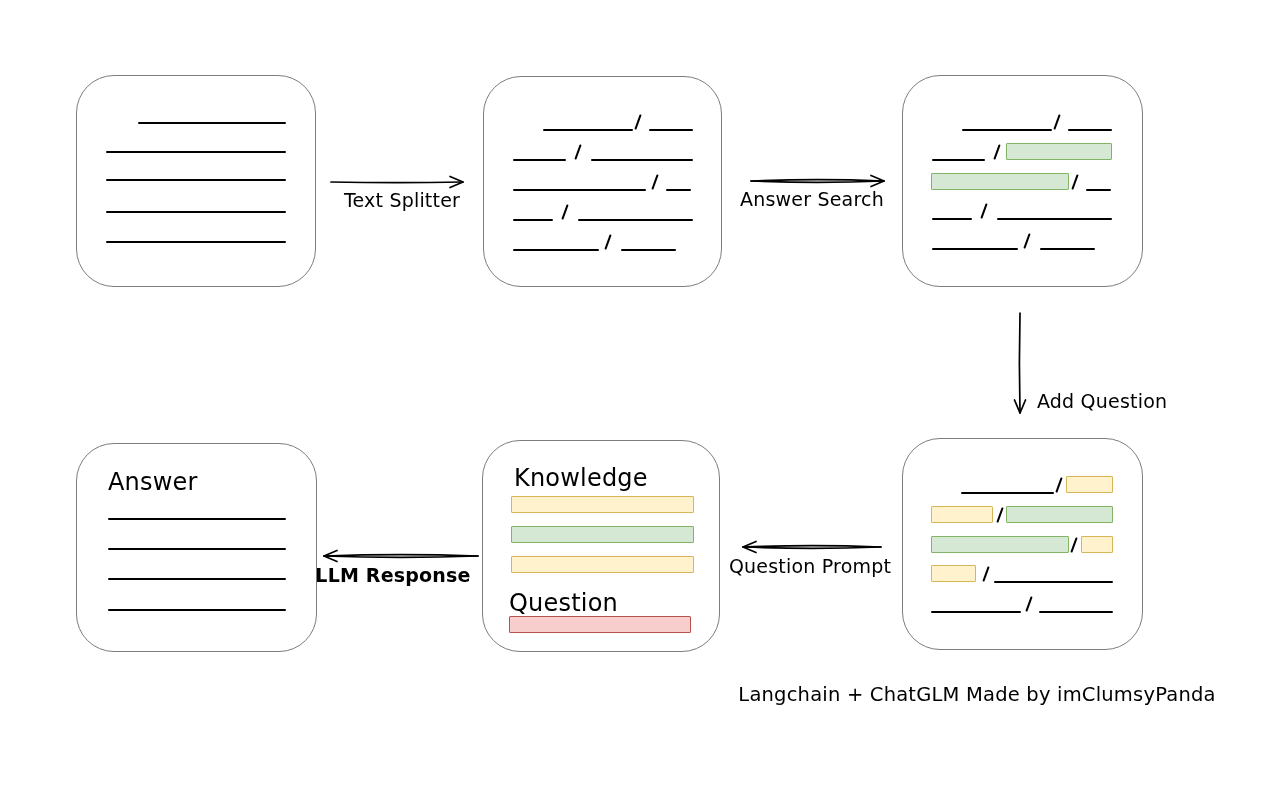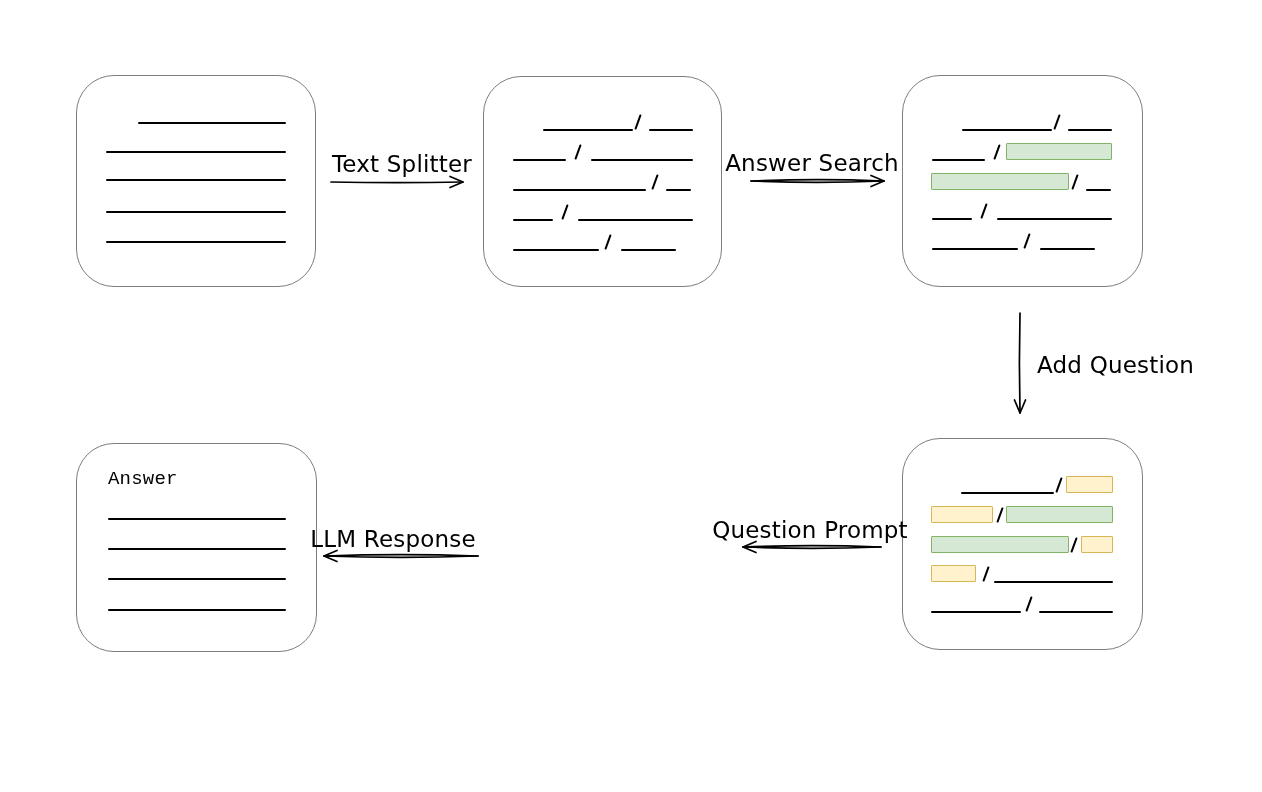--- a/index.html
+++ b/index.html
@@ -21,22 +21,22 @@
   }
   .seg-line{position:absolute;height:2px;background:var(--ink,#000);border-radius:1px;}
   .seg-slash{
     position:absolute;width:2px;height:16px;background:var(--ink,#000);
     border-radius:1px;transform:rotate(20deg);
   }
   .seg-chip{position:absolute;height:17px;border:1.4px solid;box-sizing:border-box;border-radius:1px;}
   .chip-green{background:var(--green-fill,#d5e8d4);border-color:var(--green-border,#82b366);}
   .chip-yellow{background:var(--yellow-fill,#fff2cc);border-color:var(--yellow-border,#d6b656);}
   .chip-red{background:var(--red-fill,#f8cecc);border-color:var(--red-border,#b85450);}
-  .seg-text{position:absolute;font-size:19px;color:var(--ink,#000);white-space:nowrap;letter-spacing:.2px;font-family:Liberation Mono, monospace;}
-  .arrow-label{position:absolute;font-size:23px;color:var(--ink,#000);white-space:nowrap;letter-spacing:.2px;}
+  .seg-text{position:absolute;font-size:24px;color:var(--ink,#000);white-space:nowrap;letter-spacing:.2px;}
+  .arrow-label{position:absolute;font-size:19px;color:var(--ink,#000);white-space:nowrap;letter-spacing:.2px;margin-top:38px;}
   .arrow-label.centered{transform:translateX(-50%);}
   .caption{
     position:absolute;font-size:19.5px;color:var(--ink,#000);
     white-space:nowrap;transform:translateX(-50%);letter-spacing:.2px;
   }
 </style>
 </head>
 <body>
 
 <div class="stage" id="stage">
@@ -58,20 +58,21 @@
         <path d="M 881 547 Q 812 544.4 743 547"></path>
         <path d="M 881 547 Q 812 549.6 743 547"></path>
         <path d="M 756 541.5 L 743 547 L 756 552.5"></path>
       </g>
       <g>
         <path d="M 478 556 Q 401 553.4 324 556"></path>
         <path d="M 478 556 Q 401 558.6 324 556"></path>
         <path d="M 337 550.5 L 324 556 L 337 561.5"></path>
       </g>
     </svg>
+  <div class="caption" style="left:977px;top:683px">Langchain + ChatGLM Made by imClumsyPanda</div>
 <div class="node-box" style="left: 76px; top: 75px; width: 240px; height: 212px;">
       <div class="seg-line" style="left: 61px; top: 46px; width: 148px;"></div>
       <div class="seg-line" style="left: 29px; top: 75px; width: 180px;"></div>
       <div class="seg-line" style="left: 29px; top: 103px; width: 180px;"></div>
       <div class="seg-line" style="left: 29px; top: 135px; width: 180px;"></div>
       <div class="seg-line" style="left: 29px; top: 165px; width: 180px;"></div>
     </div>
     <div class="node-box" style="left: 483px; top: 76px; width: 239px; height: 211px;">
       <div class="seg-line" style="left: 59px; top: 52px; width: 90px;"></div>
       <div class="seg-slash" style="left: 153px; top: 37px;"></div>
@@ -116,25 +117,33 @@
       <div class="seg-chip chip-green" style="left: 28px; top: 97px; width: 138px;"></div>
       <div class="seg-slash" style="left: 170px; top: 98px;"></div>
       <div class="seg-chip chip-yellow" style="left: 178px; top: 97px; width: 32px;"></div>
       <div class="seg-chip chip-yellow" style="left: 28px; top: 126px; width: 45px;"></div>
       <div class="seg-slash" style="left: 82px; top: 127px;"></div>
       <div class="seg-line" style="left: 91px; top: 142px; width: 119px;"></div>
       <div class="seg-line" style="left: 28px; top: 172px; width: 90px;"></div>
       <div class="seg-slash" style="left: 125px; top: 157px;"></div>
       <div class="seg-line" style="left: 136px; top: 172px; width: 74px;"></div>
     </div>
+    <div class="node-box" style="left: 482px; top: 440px; width: 238px; height: 212px;">
+      <div class="seg-text" style="left: 31px; top: 23px;">Knowledge</div>
+      <div class="seg-chip chip-yellow" style="left: 28px; top: 55px; width: 183px;"></div>
+      <div class="seg-chip chip-green" style="left: 28px; top: 85px; width: 183px;"></div>
+      <div class="seg-chip chip-yellow" style="left: 28px; top: 115px; width: 183px;"></div>
+      <div class="seg-text" style="left: 26px; top: 148px;">Question</div>
+      <div class="seg-chip chip-red" style="left: 26px; top: 175px; width: 182px;"></div>
+    </div>
     <div class="node-box" style="left: 76px; top: 443px; width: 241px; height: 209px;">
       <div class="seg-text" style="left: 31px; top: 24px;">Answer</div>
       <div class="seg-line" style="left: 31px; top: 74px; width: 178px;"></div>
       <div class="seg-line" style="left: 31px; top: 104px; width: 178px;"></div>
       <div class="seg-line" style="left: 31px; top: 134px; width: 178px;"></div>
       <div class="seg-line" style="left: 31px; top: 165px; width: 178px;"></div>
     </div>
     <div class="arrow-label centered" style="left: 402px; top: 151px;">Text Splitter</div>
     <div class="arrow-label centered" style="left: 812px; top: 150px;">Answer Search</div>
     <div class="arrow-label" style="left: 1037px; top: 352px;">Add Question</div>
     <div class="arrow-label centered" style="left: 810px; top: 517px;">Question Prompt</div>
-    <div class="arrow-label centered" style="left: 393px; top: 526px;">LLM Response</div>
+    <div class="arrow-label centered" style="left: 393px; top: 526px; font-weight: bold;">LLM Response</div>
   </div>
 
 </body></html>

